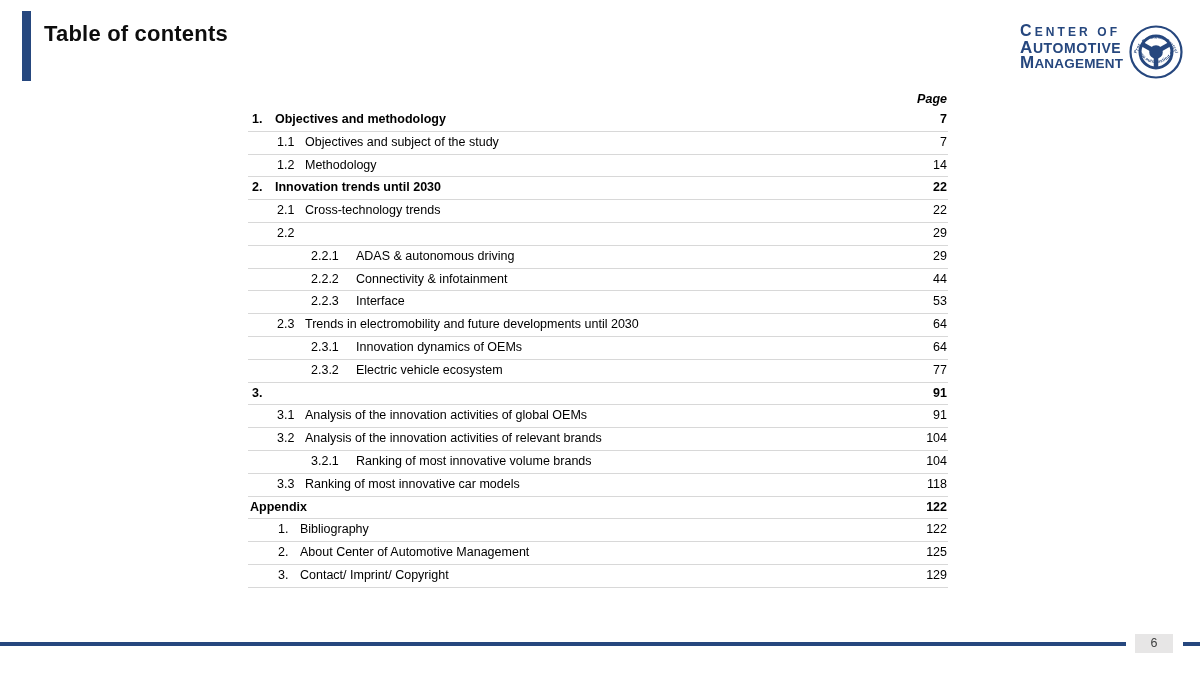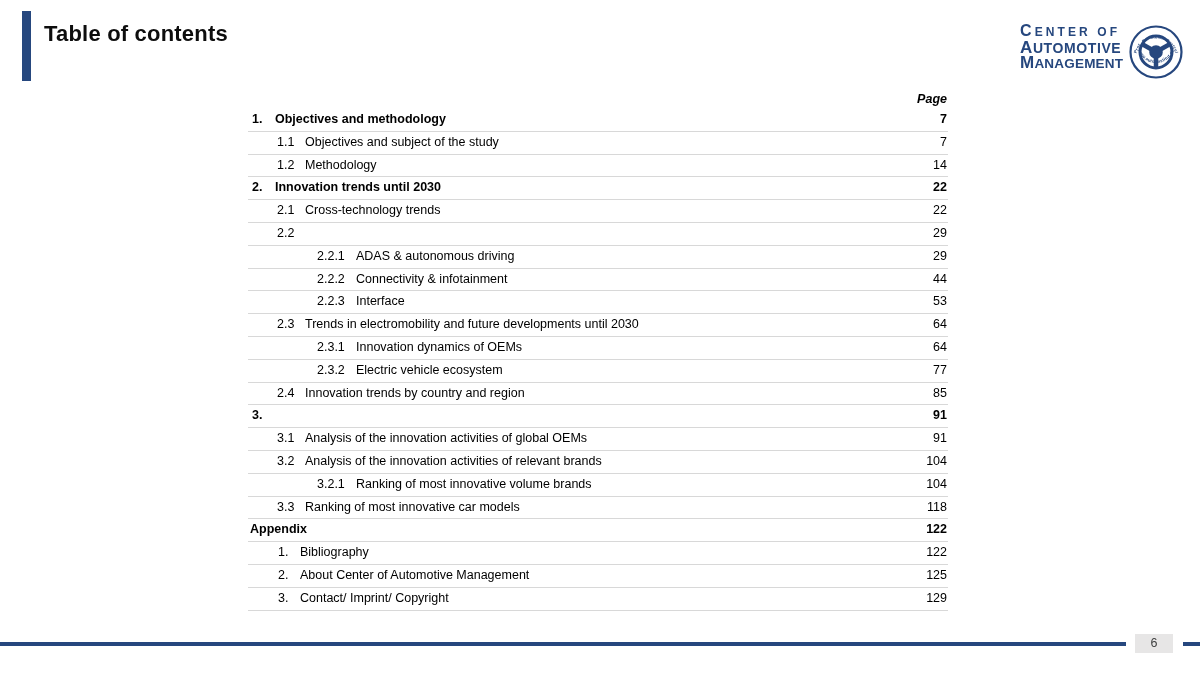--- a/index.html
+++ b/index.html
@@ -24,21 +24,21 @@
   .emblem .arc{font-size:4.3px;letter-spacing:.25px;fill:#26477e;font-weight:700;}
   
   .toc{position:absolute;left:248px;top:90px;width:700px;font-size:12.5px;}
   .toc-page-header{height:19px;line-height:19px;text-align:right;font-style:italic;font-weight:600;padding-right:1px;}
   .toc-row{position:relative;height:21.8px;line-height:21.8px;border-bottom:1px solid #d8d8d8;}
   .toc-row span{position:absolute;top:0;white-space:nowrap;}
   .toc-row .pg{right:1px;}
   .toc-row.bold{font-weight:700;}
   .lvl-1 .num{left:4px;}  .lvl-1 .label{left:27px;}
   .lvl-2 .num{left:29px;} .lvl-2 .label{left:57px;}
-  .lvl-3 .num{left:69px;} .lvl-3 .label{left:108px;text-align:center;}
+  .lvl-3 .num{left:63px;} .lvl-3 .label{left:108px;text-align:center;}
   .lvl-0 .label{left:2px;}
   .lvl-a .num{left:30px;} .lvl-a .label{left:52px;}
   
   .footer-rule{position:absolute;top:642px;height:4px;background:#26477e;}
   .rule-left{left:0;width:1126px;}
   .rule-right{left:1183px;width:17px;}
   .slide-page-number{
     position:absolute;left:1135px;top:634px;width:38px;height:19px;
     background:#e7e6e6;text-align:center;line-height:19px;font-size:12.5px;color:#3f3f3f;
   }
@@ -139,25 +139,20 @@
       <div class="toc-row lvl-3">
         <span class="num">2.3.1</span>
         <span class="label">Innovation dynamics of OEMs</span>
         <span class="pg">64</span>
       </div>
       <div class="toc-row lvl-3">
         <span class="num">2.3.2</span>
         <span class="label">Electric vehicle ecosystem</span>
         <span class="pg">77</span>
       </div>
-      <div class="toc-row lvl-2">
-        <span class="num">2.4</span>
-        <span class="label">Innovation trends by country and region</span>
-        <span class="pg">85</span>
-      </div>
       <div class="toc-row lvl-1 bold">
         <span class="num">3.</span>
         <span class="pg">91</span>
       </div>
       <div class="toc-row lvl-2">
         <span class="num">3.1</span>
         <span class="label">Analysis of the innovation activities of global OEMs</span>
         <span class="pg">91</span>
       </div>
       <div class="toc-row lvl-2">

